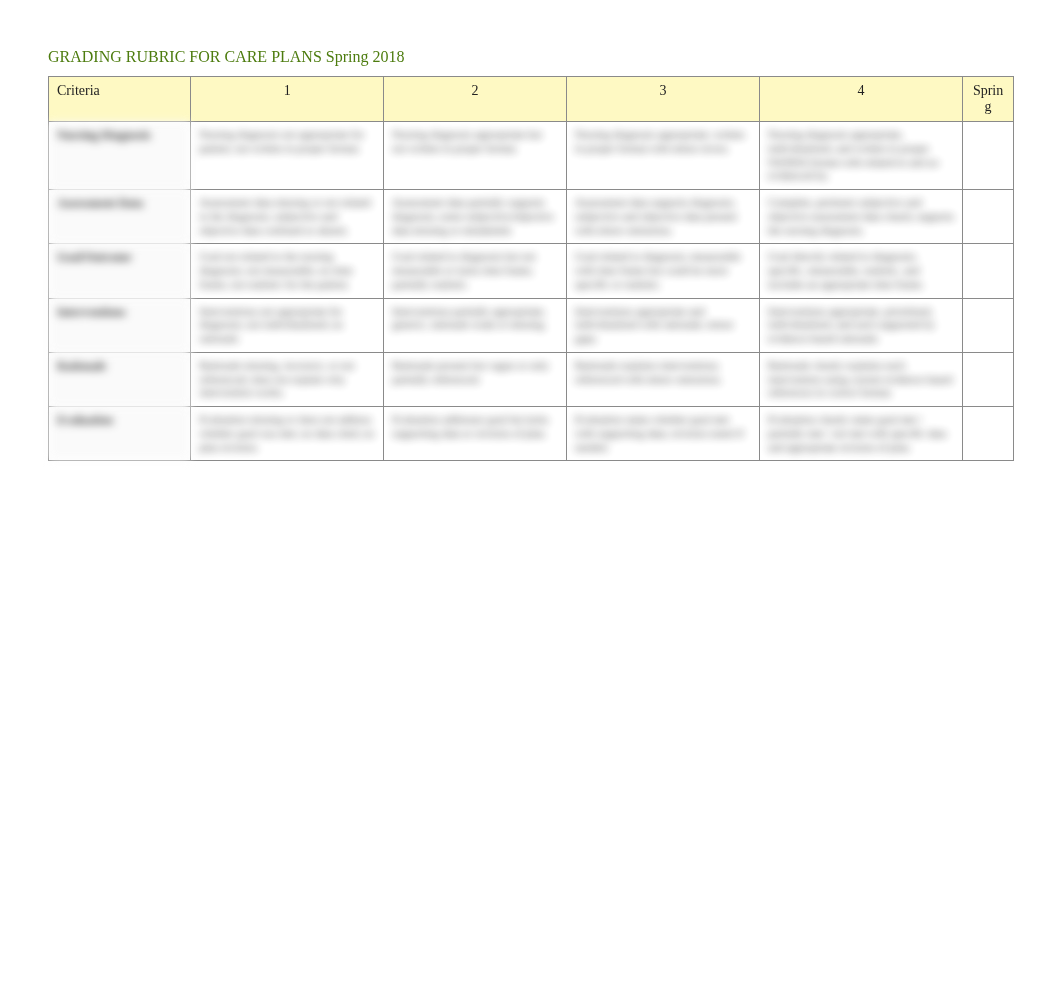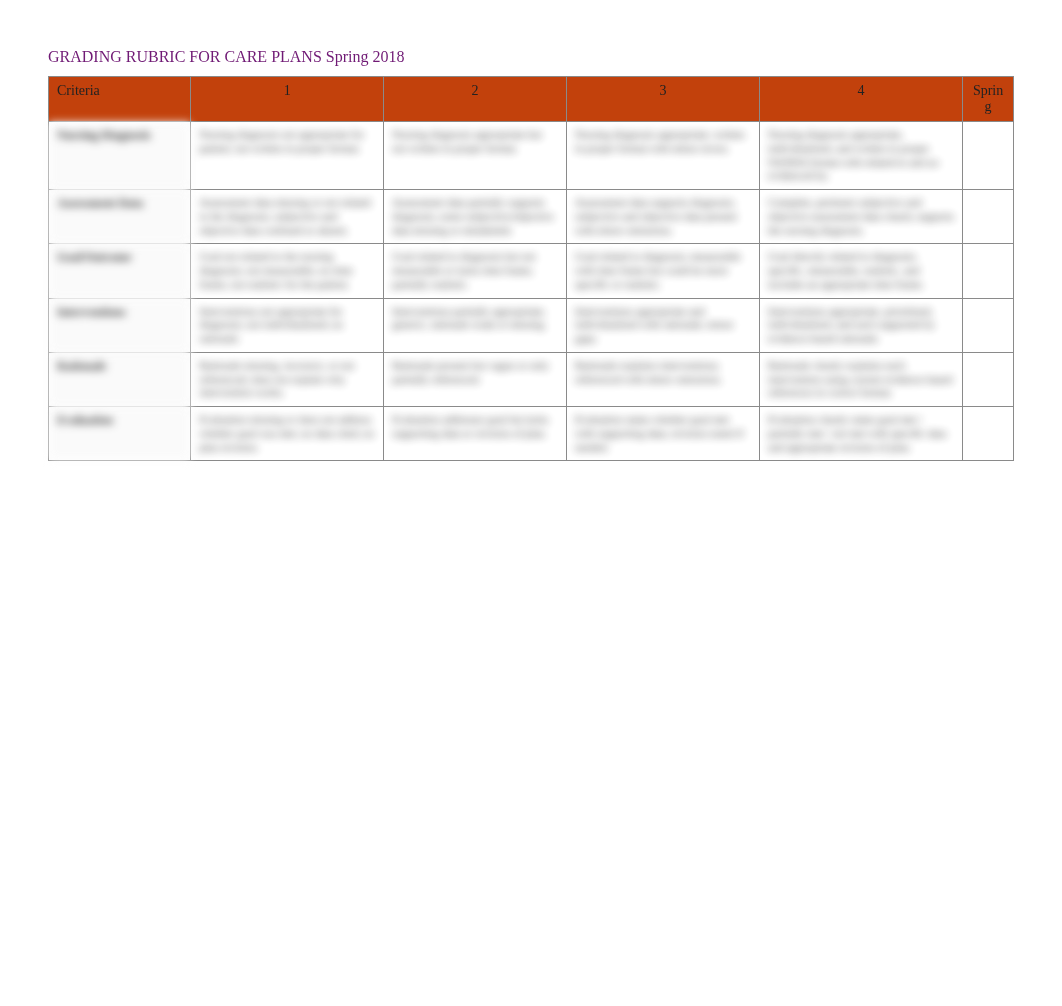--- a/index.html
+++ b/index.html
@@ -9,34 +9,34 @@
     }
     body {
       font-family: "Times New Roman", Times, serif;
       background: #ffffff;
       padding: 48px;
       color: #222;
     }
     .title {
       font-size: 16px;
       margin-bottom: 10px;
-      color: #701a75;
+      color: #4d7c0f;
     }
     table {
       width: 100%;
       border-collapse: collapse;
       table-layout: fixed;
     }
     th, td {
       border: 1px solid #8a8a8a;
       vertical-align: top;
       word-wrap: break-word;
     }
     thead th {
-      background: #c2410c;
+      background: #fef9c3;
       font-weight: normal;
       font-size: 14px;
       padding: 6px 8px;
       text-align: center;
     }
     thead th:first-child {
       text-align: left;
     }
     tbody th.row-label {
       font-size: 12px;

